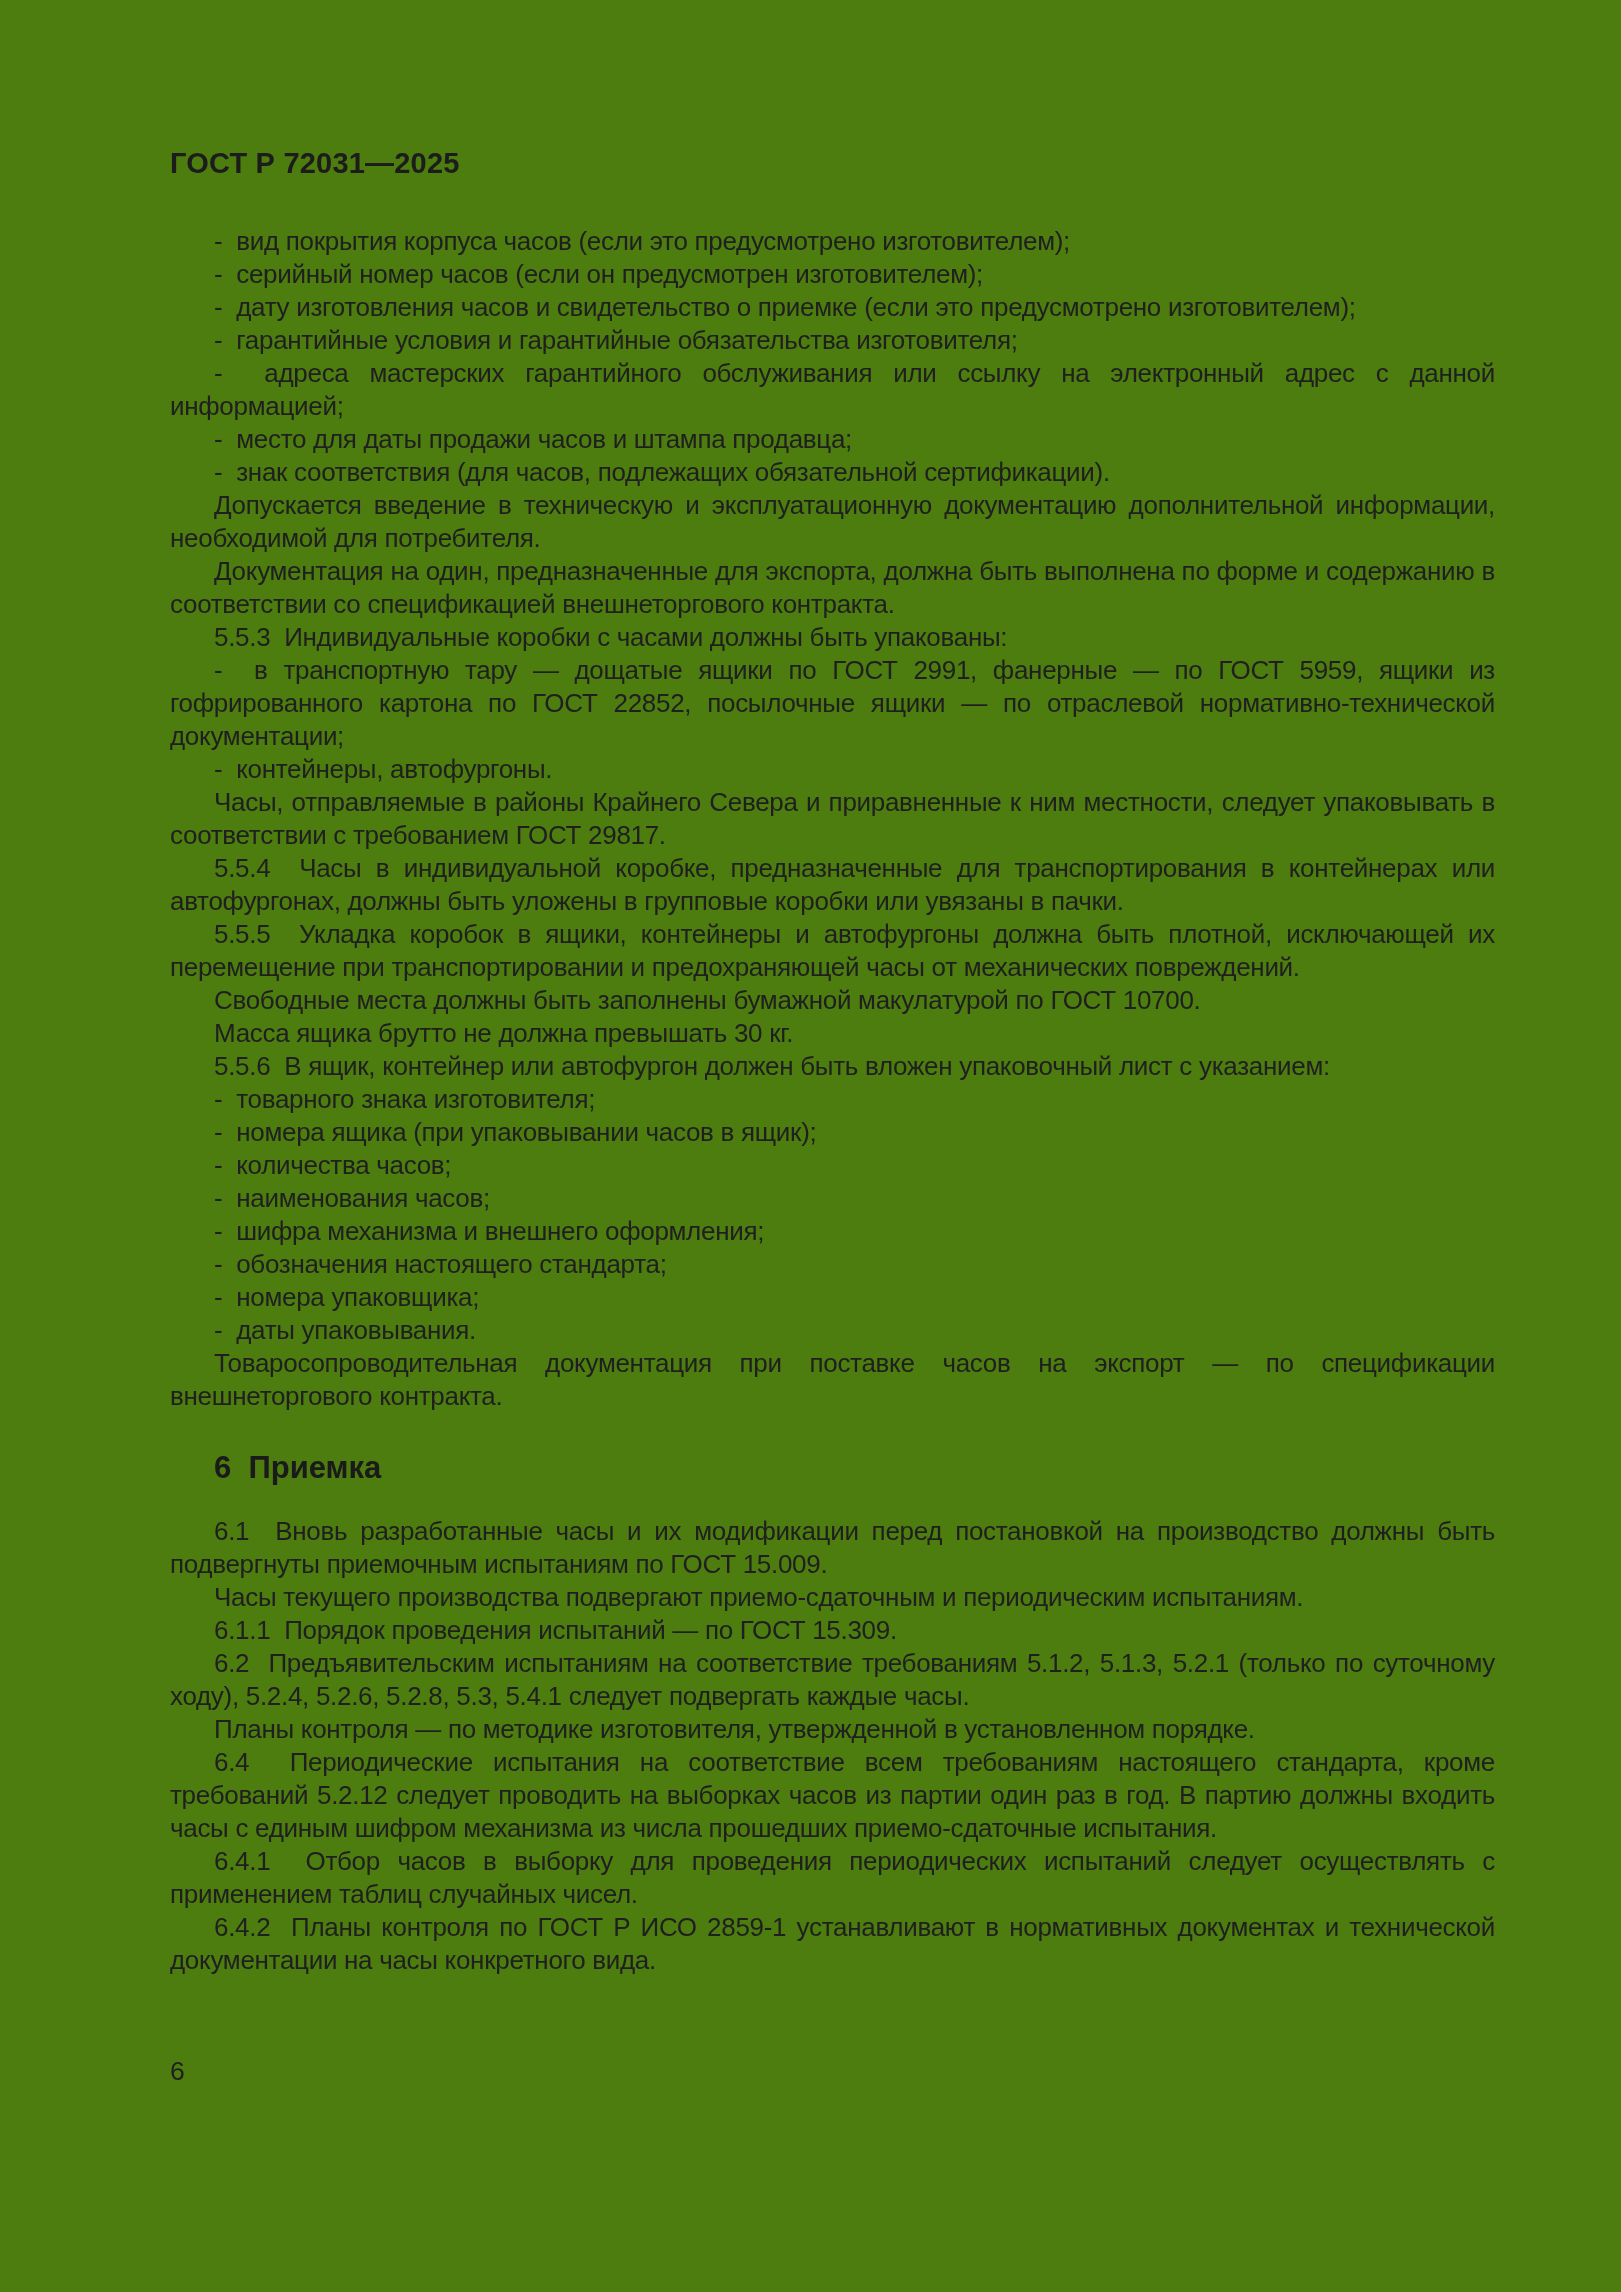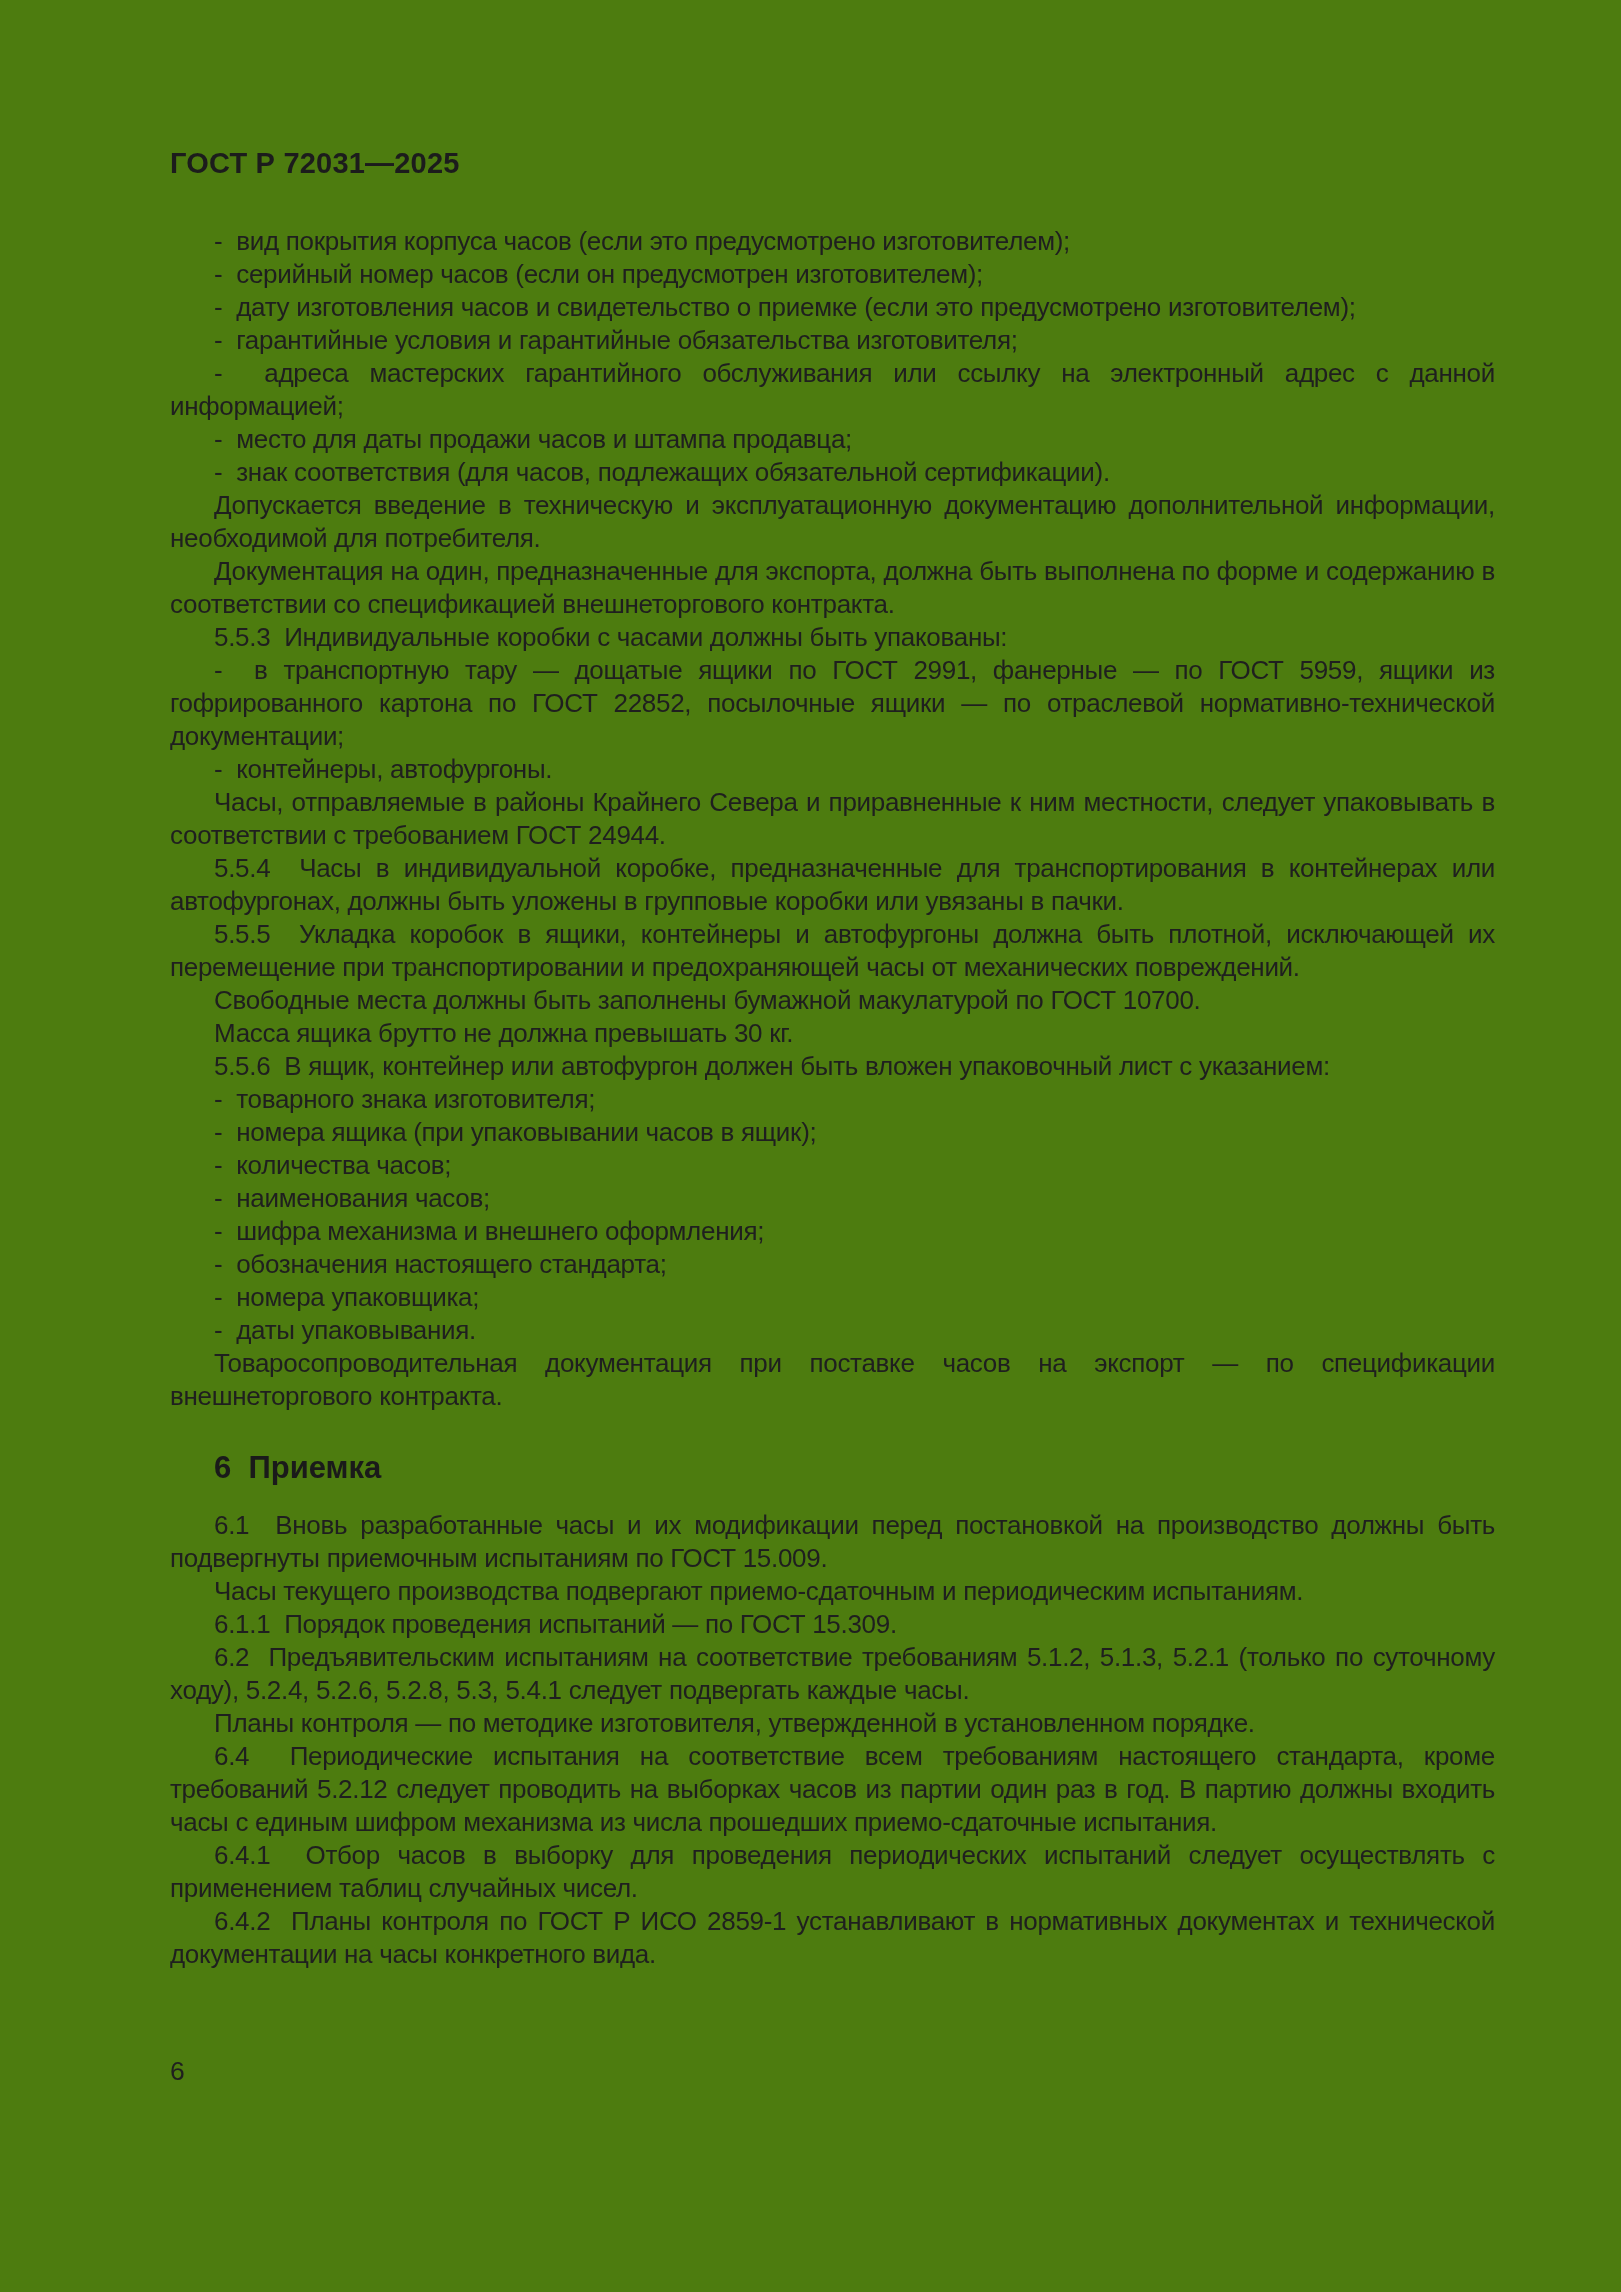--- a/index.html
+++ b/index.html
@@ -39,21 +39,21 @@
   .block {
     text-align: justify;
     text-indent: 44px;
     margin: 0;
   }
   .block.heading {
     font-weight: 700;
     font-size: 31px;
     line-height: 39px;
     margin-top: 35px;
-    margin-bottom: 22px;
+    margin-bottom: 28px;
     text-align: left;
     letter-spacing: 0;
     color: #1a1a1a;
   }
   .page-number {
     position: absolute;
     left: 170px;
     top: 2056px;
     font-size: 26.5px;
     color: #1f1f1f;
@@ -71,21 +71,21 @@
       <div class="block list-item">-&nbsp;&nbsp;дату изготовления часов и свидетельство о приемке (если это предусмотрено изготовителем);</div>
       <div class="block list-item">-&nbsp;&nbsp;гарантийные условия и гарантийные обязательства изготовителя;</div>
       <div class="block list-item">-&nbsp;&nbsp;адреса мастерских гарантийного обслуживания или ссылку на электронный адрес с данной информацией;</div>
       <div class="block list-item">-&nbsp;&nbsp;место для даты продажи часов и штампа продавца;</div>
       <div class="block list-item">-&nbsp;&nbsp;знак соответствия (для часов, подлежащих обязательной сертификации).</div>
       <div class="block paragraph">Допускается введение в техническую и эксплуатационную документацию дополнительной информации, необходимой для потребителя.</div>
       <div class="block paragraph">Документация на один, предназначенные для экспорта, должна быть выполнена по форме и содержанию в соответствии со спецификацией внешнеторгового контракта.</div>
       <div class="block paragraph">5.5.3&nbsp;&nbsp;Индивидуальные коробки с часами должны быть упакованы:</div>
       <div class="block list-item">-&nbsp;&nbsp;в транспортную тару — дощатые ящики по ГОСТ 2991, фанерные — по ГОСТ 5959, ящики из гофрированного картона по ГОСТ 22852, посылочные ящики — по отраслевой нормативно-технической документации;</div>
       <div class="block list-item">-&nbsp;&nbsp;контейнеры, автофургоны.</div>
-      <div class="block paragraph">Часы, отправляемые в районы Крайнего Севера и приравненные к ним местности, следует упаковывать в соответствии с требованием ГОСТ 24944.</div>
+      <div class="block paragraph">Часы, отправляемые в районы Крайнего Севера и приравненные к ним местности, следует упаковывать в соответствии с требованием ГОСТ 29817.</div>
       <div class="block paragraph">5.5.4&nbsp;&nbsp;Часы в индивидуальной коробке, предназначенные для транспортирования в контейнерах или автофургонах, должны быть уложены в групповые коробки или увязаны в пачки.</div>
       <div class="block paragraph">5.5.5&nbsp;&nbsp;Укладка коробок в ящики, контейнеры и автофургоны должна быть плотной, исключающей их перемещение при транспортировании и предохраняющей часы от механических повреждений.</div>
       <div class="block paragraph">Свободные места должны быть заполнены бумажной макулатурой по ГОСТ 10700.</div>
       <div class="block paragraph">Масса ящика брутто не должна превышать 30 кг.</div>
       <div class="block paragraph">5.5.6&nbsp;&nbsp;В ящик, контейнер или автофургон должен быть вложен упаковочный лист с указанием:</div>
       <div class="block list-item">-&nbsp;&nbsp;товарного знака изготовителя;</div>
       <div class="block list-item">-&nbsp;&nbsp;номера ящика (при упаковывании часов в ящик);</div>
       <div class="block list-item">-&nbsp;&nbsp;количества часов;</div>
       <div class="block list-item">-&nbsp;&nbsp;наименования часов;</div>
       <div class="block list-item">-&nbsp;&nbsp;шифра механизма и внешнего оформления;</div>

